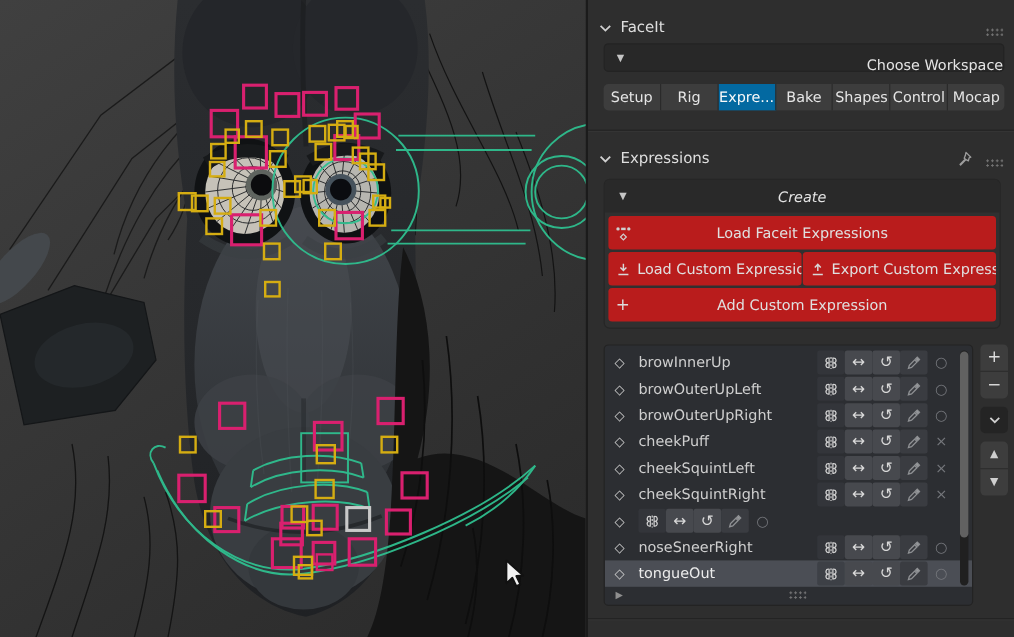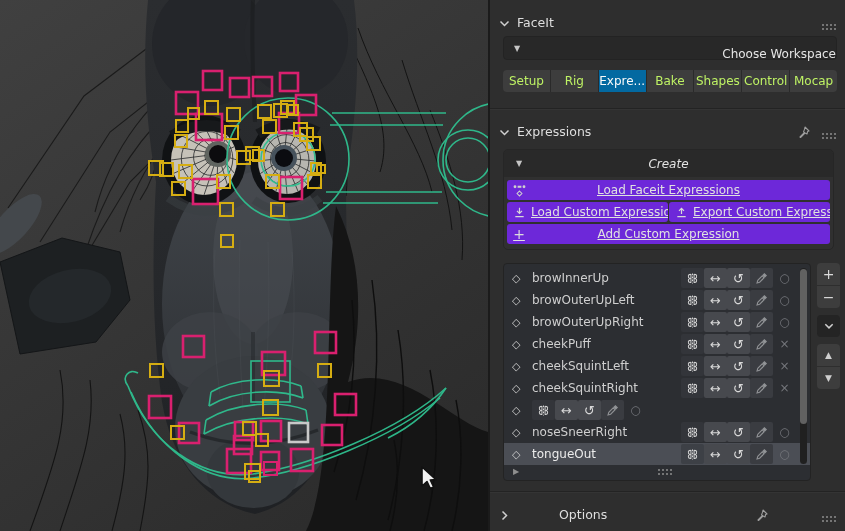--- a/index.html
+++ b/index.html
@@ -23,38 +23,38 @@
     background-image:radial-gradient(#8c8c8c 1px, transparent 1.1px);
     background-size:4px 4px; background-position:0 0; opacity:.75; }
   .pin { width:14px; height:14px; display:inline-flex; margin-right:4px; }
 
   .dropdown { margin:6px 8px 10px 13px; height:24px; background:#282828; border:1px solid #232323;
     border-radius:4px; display:flex; align-items:center; position:relative; cursor:default; }
   .dropdown .tri { position:absolute; left:10px; font-size:8px; color:#c5c5c5; }
   .dropdown .center-label { flex:1; text-align:right; color:#e5e5e5;margin-top:12px; }
 
   .tabs { margin:0 8px 0 13px; height:22px; display:flex; }
-  .tab { flex:1; background:#3d3d3d; color:#bef264; display:flex; align-items:center;
+  .tab { flex:1; background:#3d3d3d; color:#e5e5e5; display:flex; align-items:center;
     justify-content:center; border-right:1px solid #2a2a2a; padding:0 2px; white-space:nowrap;
     overflow:hidden; font-size:12px; }
   .tab:first-child { border-radius:4px 0 0 4px; }
   .tab:last-child  { border-radius:0 4px 4px 0; border-right:none; }
   .tab.active { background:#0369a1; color:#fafafa; }
 
   .sep { height:1px; background:#232323; margin-top:16px; box-shadow:0 1px 0 rgba(255,255,255,.03); }
 
   .create-box { margin:10px 11px 0 13px; background:#303030; border:1px solid #262626;
     border-radius:5px; padding-bottom:3px; }
   .create-header { height:27px; background:#292929; border-radius:4px 4px 0 0; display:flex;
     align-items:center; position:relative; margin-bottom:3px; }
   .create-header .tri { position:absolute; left:12px; font-size:8px; color:#c5c5c5; }
   .create-header .center-label { flex:1; text-align:center; color:#e3e3e3;font-style:italic; }
 
-  .op-btn { height:20px; margin:0 3px 2px 3px; background:#6d28d9; border-radius:3px;
-    display:flex; align-items:center; color:#e0e0e0; overflow:hidden;text-decoration:underline; }
+  .op-btn { height:28px; margin:0 3px 2px 3px; background:#b91c1c; border-radius:3px;
+    display:flex; align-items:center; color:#e0e0e0; overflow:hidden; }
   .op-btn .op-icon { width:24px; display:flex; justify-content:center; align-items:center; flex:none; }
   .op-btn .op-label.centered { flex:1; text-align:center; padding-right:24px; white-space:nowrap; }
   .op-btn .op-label.lefted { white-space:nowrap; overflow:hidden; }
   .btn-row { display:flex; gap:1px; margin:0 3px 2px 3px; }
   .btn-row .op-btn { flex:1; margin:0; }
   .plus-glyph { font-size:14px; color:#dcdcdc; line-height:1; }
 
   .list-area { display:flex; margin:13px 5px 0 13px; gap:6px; }
   .xlist { flex:1; height:218px; background:#2c2e32; border:1px solid #232323; border-radius:4px;
     position:relative; padding-top:3px; overflow:hidden; }

